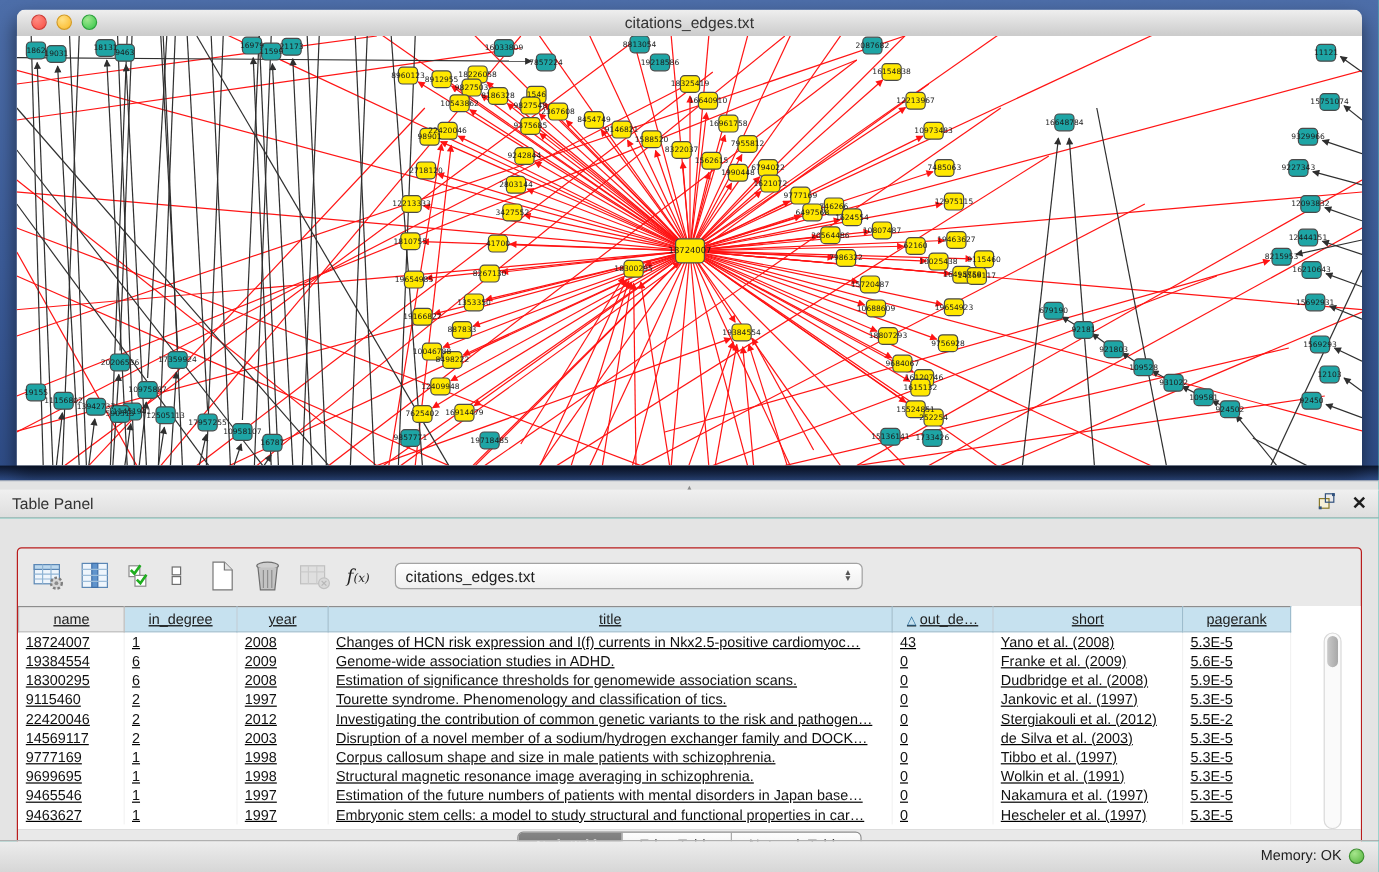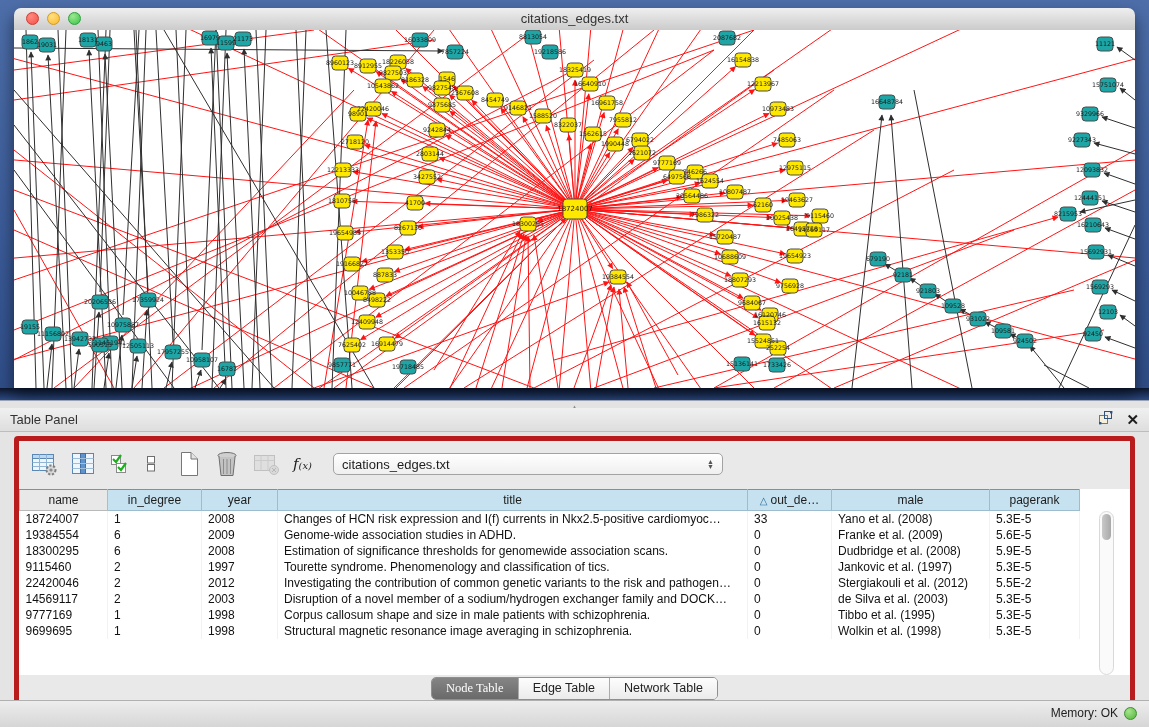--- a/index.html
+++ b/index.html
@@ -32,34 +32,34 @@
   .divider .handle{font-size:7px;color:#8a8a8a;}
 
   
   .tp-bar{position:absolute;left:0;top:408px;width:100%;height:24px;
           background:linear-gradient(#f0f0f0,#dedede);border-bottom:1px solid #bdbdbd;box-sizing:border-box;}
   .tp-title{position:absolute;left:10px;top:4px;font-size:13px;color:#333;}
   .tp-icons{position:absolute;right:10px;top:2px;display:flex;gap:13px;align-items:center;}
   .tp-close{font-size:15px;font-weight:bold;color:#1d1d1d;cursor:default;line-height:18px;}
 
   .tp-content{position:absolute;left:0;top:432px;width:100%;height:268px;background:#e4e4e4;}
-  .tp-box{position:absolute;left:14px;right:14px;top:4px;height:260px;border:5px solid #b91c1c;
+  .tp-box{position:absolute;left:14px;right:14px;top:24px;height:260px;border:1px solid #b91c1c;
           border-radius:4px;background:#e9e9e9;overflow:hidden;}
   .toolbar{height:46px;display:flex;align-items:center;padding-left:12px;gap:13px;}
   .tbtn{border:none;background:transparent;padding:0;margin:0;display:flex;align-items:center;}
   .fx-label{font-family:"DejaVu Serif",serif;font-style:italic;font-size:15px;color:#1d1d1d;}
   .fx-small{font-size:10px;}
   .combo{margin-left:8px;width:390px;height:22px;border:1px solid #a3a3a3;border-radius:5px;
          background:linear-gradient(#ffffff,#efefef);display:flex;align-items:center;
          justify-content:space-between;padding:0 8px;box-sizing:border-box;}
   .combo-text{font-size:13px;color:#1d1d1d;}
   .combo-arrows{display:flex;flex-direction:column;line-height:5px;font-size:7px;color:#555;}
 
   .table-wrap{position:absolute;left:0;top:48px;right:0;height:186px;background:#fff;
-              border-bottom:1px solid #9c9c9c;}
+              border-bottom:1px solid #9c9c9c;text-decoration:underline;}
   table.data{border-collapse:collapse;table-layout:fixed;width:1060px;font-size:12px;}
   table.data th{height:21px;box-sizing:border-box;font-weight:normal;color:#1c1c1c;
         background:#c6e1ef;border:1px solid #9dbccd;border-top:1px solid #8d8d8d;text-align:center;
         overflow:hidden;white-space:nowrap;}
   table.data th.key{background:#e8e8e8;border-color:#b9b9b9;border-top-color:#8d8d8d;}
   table.data td{height:16px;box-sizing:border-box;padding:0 0 0 6px;color:#111;
         overflow:hidden;white-space:nowrap;text-overflow:clip;border-right:1px solid rgba(0,0,0,.05);}
   .sort-tri{color:#2a6e9e;font-size:10px;margin-right:3px;}
   .vscroll{position:absolute;top:70px;right:16px;width:15px;height:164px;background:#fafafa;
            border:1px solid #d9d9d9;border-radius:8px;box-sizing:border-box;}
@@ -654,31 +654,31 @@
               <col style="width:158px">
               <col style="width:90px">
           </colgroup>
           <thead>
               <tr id="hdr-row">
                 <th class="key">name</th>
                 <th>in_degree</th>
                 <th>year</th>
                 <th>title</th>
                 <th><span class="sort-tri">△</span>out_de…</th>
-                <th>male</th>
+                <th>short</th>
                 <th>pagerank</th>
               </tr>
             </thead>
           <tbody id="body-rows">
               <tr>
                 <td>18724007</td>
                 <td>1</td>
                 <td>2008</td>
                 <td>Changes of HCN risk expression and I(f) currents in Nkx2.5-positive cardiomyoc…</td>
-                <td>33</td>
+                <td>43</td>
                 <td>Yano et al. (2008)</td>
                 <td>5.3E-5</td>
               </tr>
               <tr>
                 <td>19384554</td>
                 <td>6</td>
                 <td>2009</td>
                 <td>Genome-wide association studies in ADHD.</td>
                 <td>0</td>
                 <td>Franke et al. (2009)</td>
@@ -719,30 +719,48 @@
                 <td>0</td>
                 <td>de Silva et al. (2003)</td>
                 <td>5.3E-5</td>
               </tr>
               <tr>
                 <td>9777169</td>
                 <td>1</td>
                 <td>1998</td>
                 <td>Corpus callosum shape and size in male patients with schizophrenia.</td>
                 <td>0</td>
-                <td>Tibbo et al. (1995)</td>
+                <td>Tibbo et al. (1997)</td>
                 <td>5.3E-5</td>
               </tr>
               <tr>
                 <td>9699695</td>
                 <td>1</td>
                 <td>1998</td>
                 <td>Structural magnetic resonance image averaging in schizophrenia.</td>
                 <td>0</td>
-                <td>Wolkin et al. (1998)</td>
+                <td>Wolkin et al. (1991)</td>
+                <td>5.3E-5</td>
+              </tr>
+              <tr>
+                <td>9465546</td>
+                <td>1</td>
+                <td>1997</td>
+                <td>Estimation of the future numbers of patients with mental disorders in Japan base…</td>
+                <td>0</td>
+                <td>Nakamura et al. (1997)</td>
+                <td>5.3E-5</td>
+              </tr>
+              <tr>
+                <td>9463627</td>
+                <td>1</td>
+                <td>1997</td>
+                <td>Embryonic stem cells: a model to study structural and functional properties in car…</td>
+                <td>0</td>
+                <td>Hescheler et al. (1997)</td>
                 <td>5.3E-5</td>
               </tr>
             </tbody>
         </table>
       </div>
       <div class="vscroll">
         <div class="vthumb"></div>
       </div>
 
       <div class="tabs-strip">

